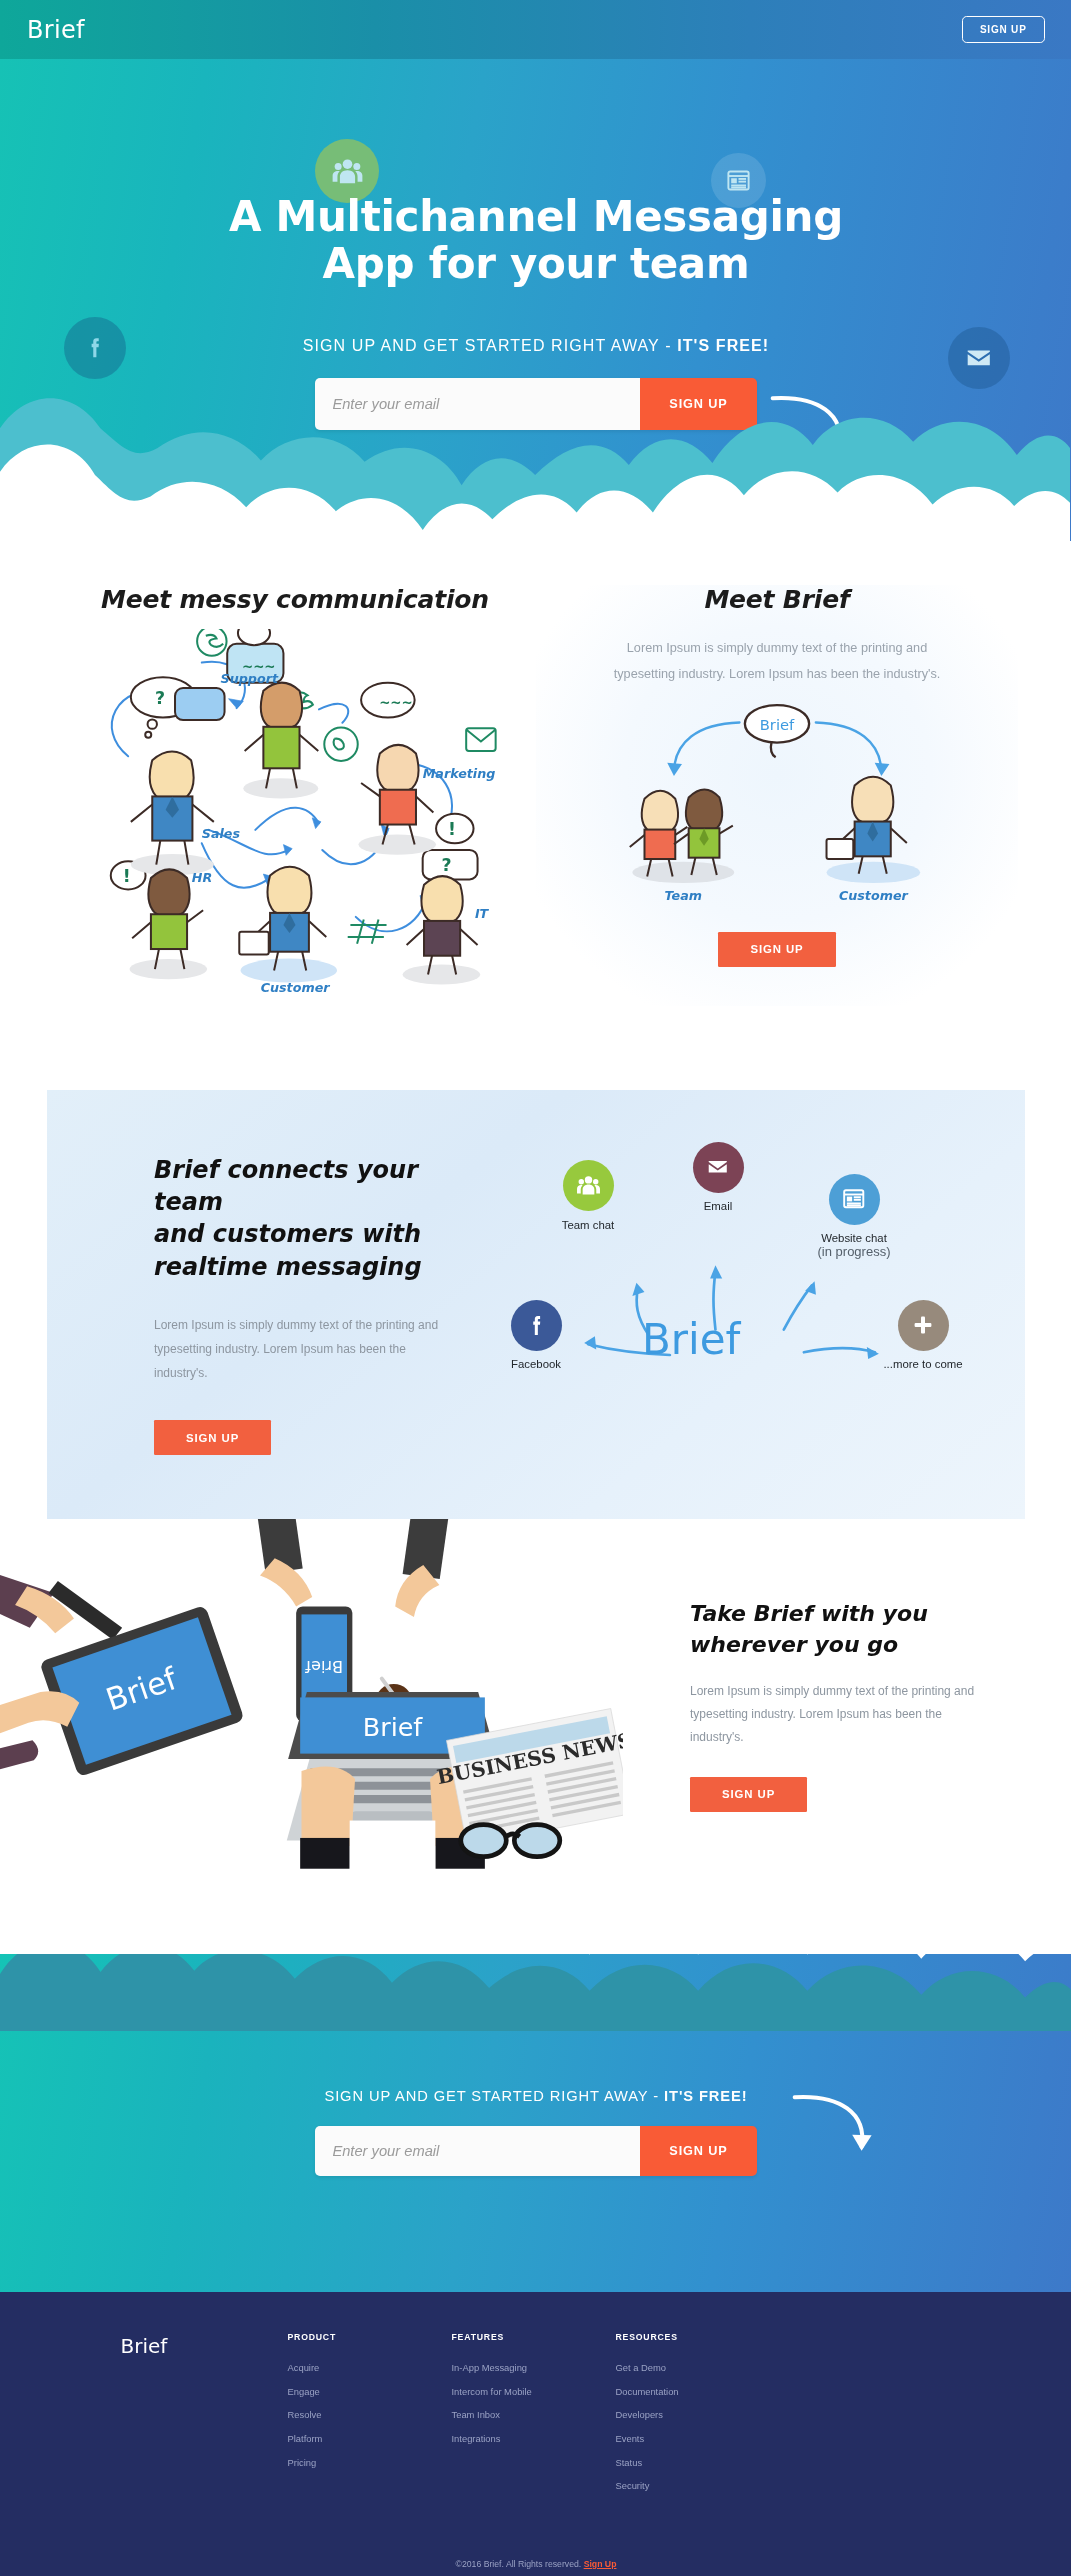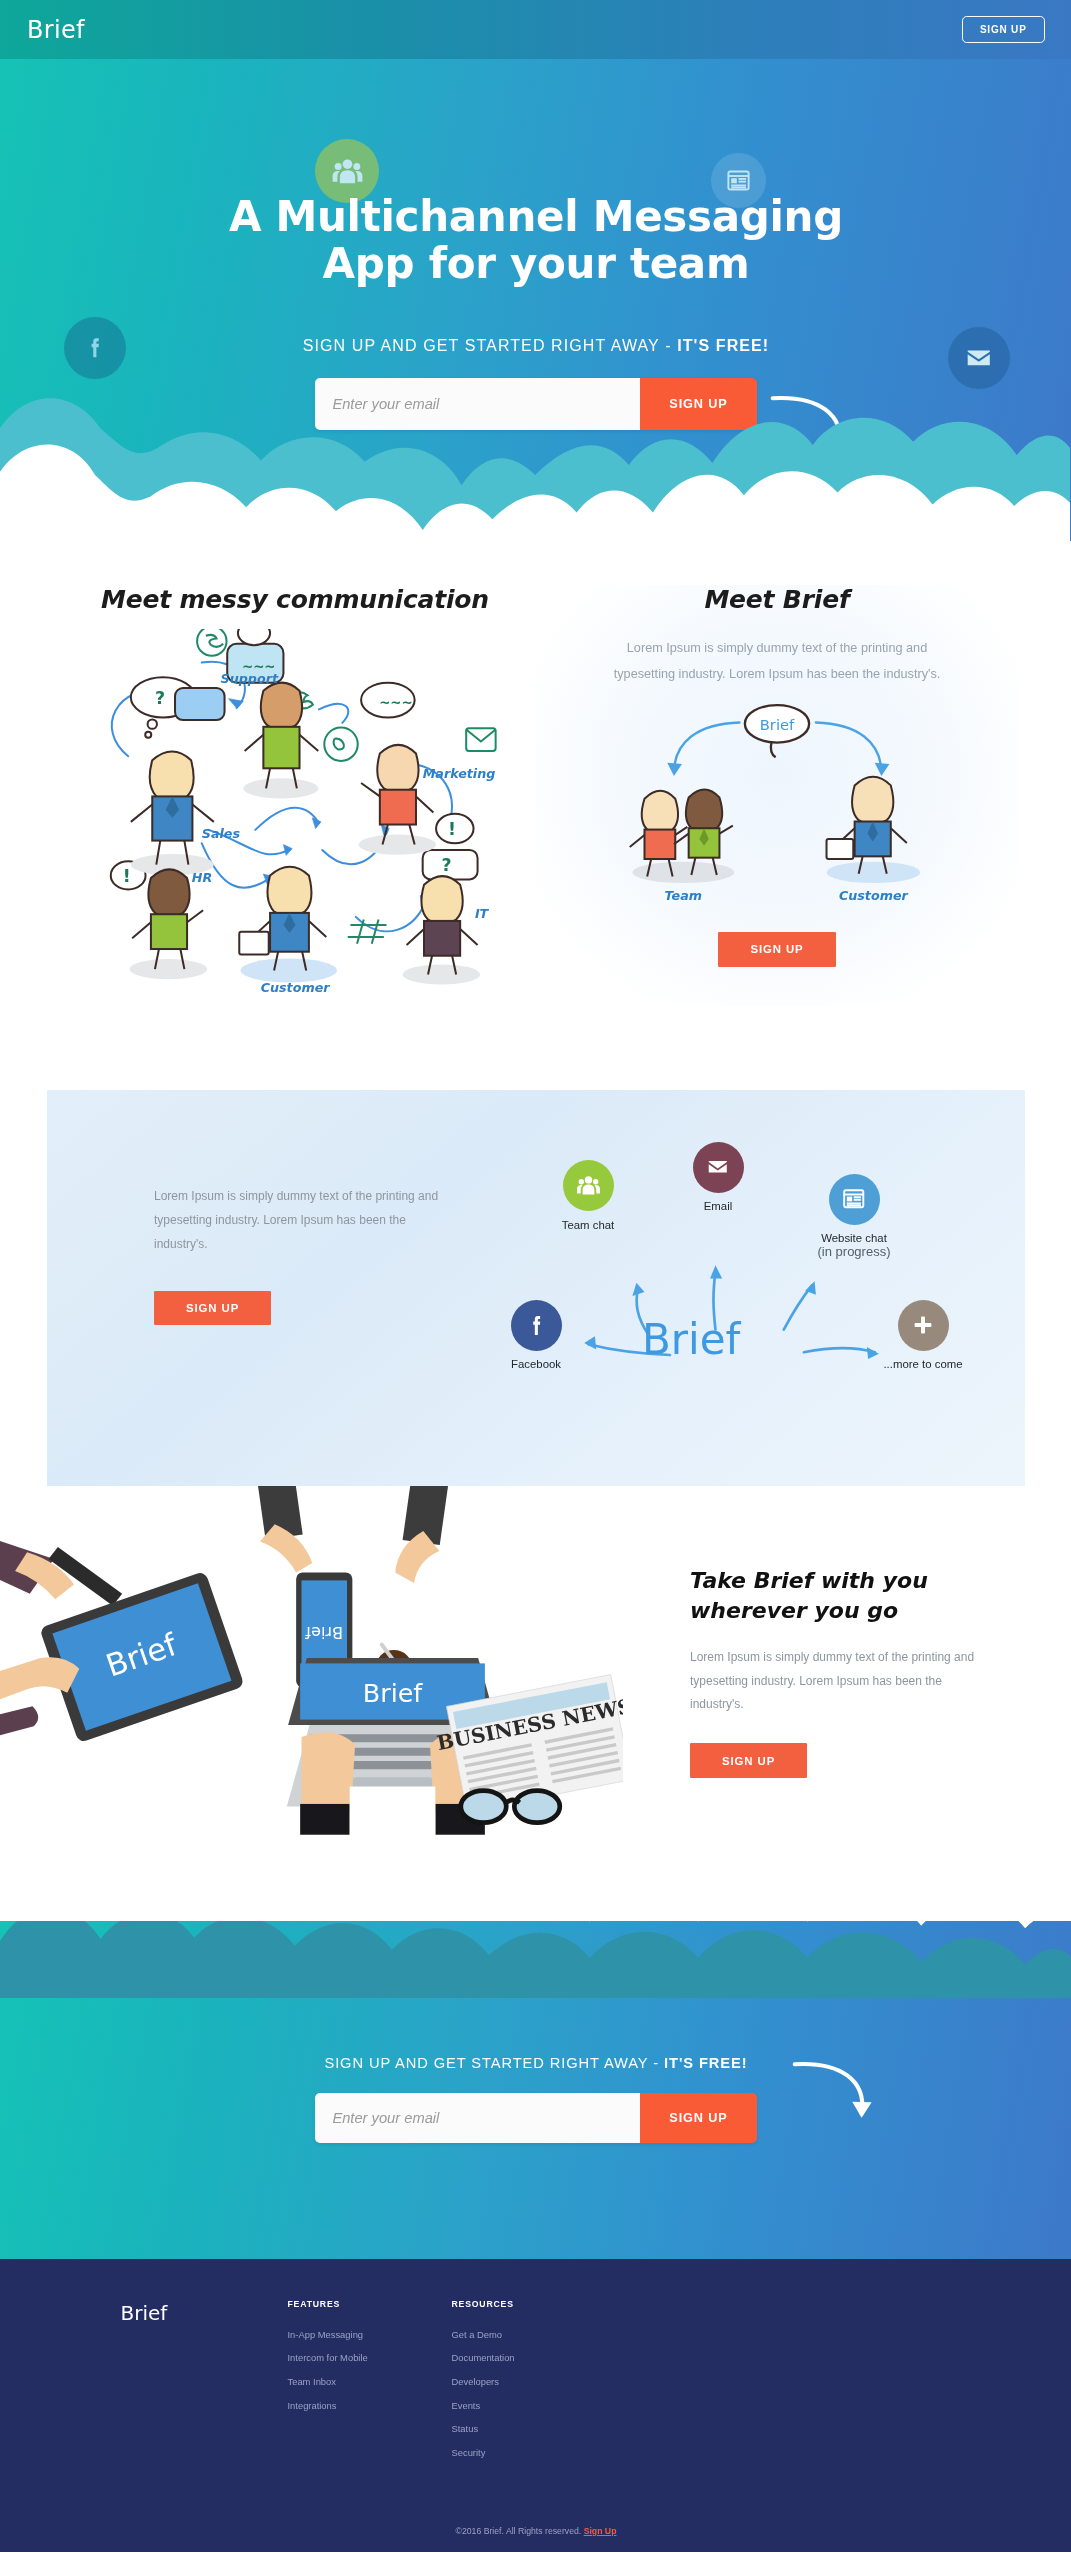--- a/index.html
+++ b/index.html
@@ -574,20 +574,25 @@
 
       <div style="margin-top:8px">
         <button class="orange-btn">SIGN UP</button>
       </div>
     </div>
   </div>
 </div>
 
 <div class="connects">
   <div class="connects-left">
+    <div class="connects-h">
+      <div>Brief connects your team</div>
+      <div>and customers with</div>
+      <div>realtime messaging</div>
+    </div>
     <div class="connects-p">Lorem Ipsum is simply dummy text of the printing and typesetting industry. Lorem Ipsum has been the industry's.</div>
     <button class="orange-btn">SIGN UP</button>
   </div>
 
   <div class="channel-map">
     <svg width="509" height="268" viewBox="0 0 760 400" style="position:absolute;left:0;top:0">
       <g stroke="#4aa3e5" stroke-width="4" fill="none" stroke-linecap="round">
         <path d="M300 300 C 250 298, 210 292, 178 284"></path>
         <path d="M268 270 C 250 242, 248 224, 252 200"></path>
         <path d="M368 262 C 364 226, 364 208, 368 174"></path>
@@ -774,20 +779,28 @@
   <svg class="cta-arrow" width="87" height="74" viewBox="0 0 130 110">
     <path d="M4 6 C 72 2, 112 30, 104 80" stroke="#ffffff" stroke-width="6" fill="none" stroke-linecap="round"></path>
     <path d="M104 86 L 90 62 L 119 63 Z" fill="#ffffff"></path>
   </svg>
 </div>
 
 <div class="footer">
   <div class="footer-grid">
     <div class="footer-logo">Brief</div>
 
+    <div class="fcol">
+      <h4>PRODUCT</h4>
+      <a>Acquire</a>
+      <a>Engage</a>
+      <a>Resolve</a>
+      <a>Platform</a>
+      <a>Pricing</a>
+    </div>
 
     <div class="fcol">
       <h4>FEATURES</h4>
       <a>In-App Messaging</a>
       <a>Intercom for Mobile</a>
       <a>Team Inbox</a>
       <a>Integrations</a>
     </div>
 
     <div class="fcol">

